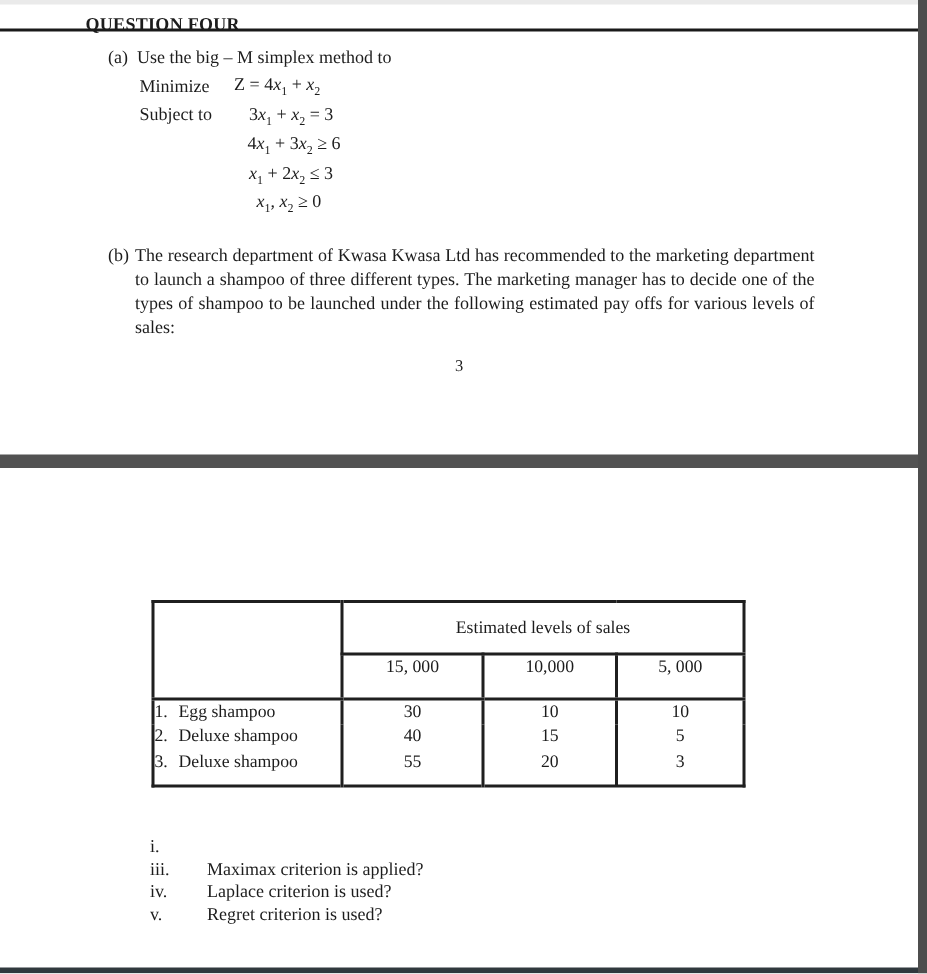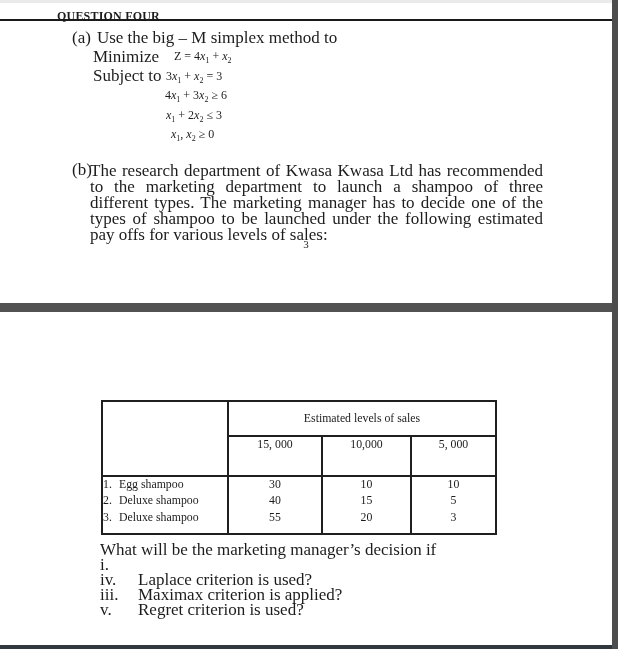--- a/index.html
+++ b/index.html
@@ -10,48 +10,48 @@
   .abs { position:absolute; }
 
   .top-strip { left:0; top:0; width:618px; height:3px; background:#eaeaea; }
   .right-edge { right:0; top:0; width:6px; height:649px; background:#4d4d4d; }
   .bottom-edge { left:0; top:645px; width:618px; height:4px; background:#31393e; }
   .page-break-band { left:0; top:303px; width:618px; height:9px; background:#525252; }
 
   .doc-title { left:57px; top:9px; font-weight:bold; font-size:12px; letter-spacing:0.2px; }
   .title-rule { left:0; top:19px; width:612px; height:2px; background:#1a1a1a; }
 
-  .body-text { font-size:17px; line-height:14px; }
+  .body-text { font-size:12px; line-height:14px; }
   .math { font-size:12px; }
   .math sub { font-size:8px; line-height:0; }
   .math i { font-family:"Liberation Serif", serif; }
 
   .part-a-line { left:72px; top:31px; }
   .part-a-line .plabel { margin-right:6px; }
   .minimize-label { left:93px; top:50px; }
-  .objective-eq { left:174px; top:49px; }
+  .objective-eq { left:156px; top:49px; }
   .subject-label { left:93px; top:69px; }
   .constraint-0 { left:166px; top:69px; }
   .constraint-1 { left:165px; top:88px; }
   .constraint-2 { left:166px; top:108px; }
   .constraint-3 { left:171px; top:127px; }
 
   .part-b-label { left:72px; top:163px; }
   .part-b-par { left:90px; top:163px; width:453px; text-align:justify; line-height:15.9px; }
 
   .page-number { left:0; top:238px; width:612px; text-align:center; font-size:11px; }
 
   .payoff-table-wrap { left:101px; top:400px; }
   table.payoff { border-collapse:collapse; width:394px; font-size:11.8px; color:#1c1c1c; table-layout:fixed; }
   table.payoff td { padding:0; }
   table.payoff { border:2px solid #1f1f1f; }
   td.b-l { border-left:2px solid #1f1f1f; }
   td.b-b { border-bottom:2px solid #1f1f1f; }
   tr.r-head1 { height:35px; }
-  tr.r-head2 { height:40px; }
+  tr.r-head2 { height:30px; }
   tr.r-data { height:17px; }
   tr.r-data-last { height:24px; }
   td.c-group { text-align:center; vertical-align:middle; }
   td.c-level { text-align:center; vertical-align:top; padding-top:3px; }
   td.c-val { text-align:center; vertical-align:top;margin-top:43px; }
   td.c-name { vertical-align:top; padding-left:8px; white-space:nowrap; }
   td.c-name .rownum { display:inline-block; width:16px; }
   tr.r-data-last td { vertical-align:top; }
 
   .criteria-question { left:100px; top:543px; }
@@ -120,32 +120,31 @@
       <tr class="r-data-last">
         <td class="c-name"><span class="rownum">3.</span><span>Deluxe shampoo</span></td>
         <td class="c-val b-l">55</td>
         <td class="c-val b-l">20</td>
         <td class="c-val b-l">3</td>
       </tr>
     </tbody>
       </table>
   </div>
 
-  <div class="abs criteria-question body-text">What will be the marketing manager’s decision if</div>
   <div class="abs criteria-list body-text">
     <div class="crit-row">
       <span class="crit-num">i.</span>
     </div>
     <div class="crit-row">
+      <span class="crit-num">iii.</span>
+      <span>Maximax criterion is applied?</span>
+    </div>
+    <div class="crit-row">
       <span class="crit-num">iv.</span>
       <span>Laplace criterion is used?</span>
-    </div>
-    <div class="crit-row">
-      <span class="crit-num">iii.</span>
-      <span>Maximax criterion is applied?</span>
     </div>
     <div class="crit-row">
       <span class="crit-num">v.</span>
       <span>Regret criterion is used?</span>
     </div>
   </div>
 
   <div class="abs bottom-edge"></div>
   <div class="abs right-edge"></div>
 

